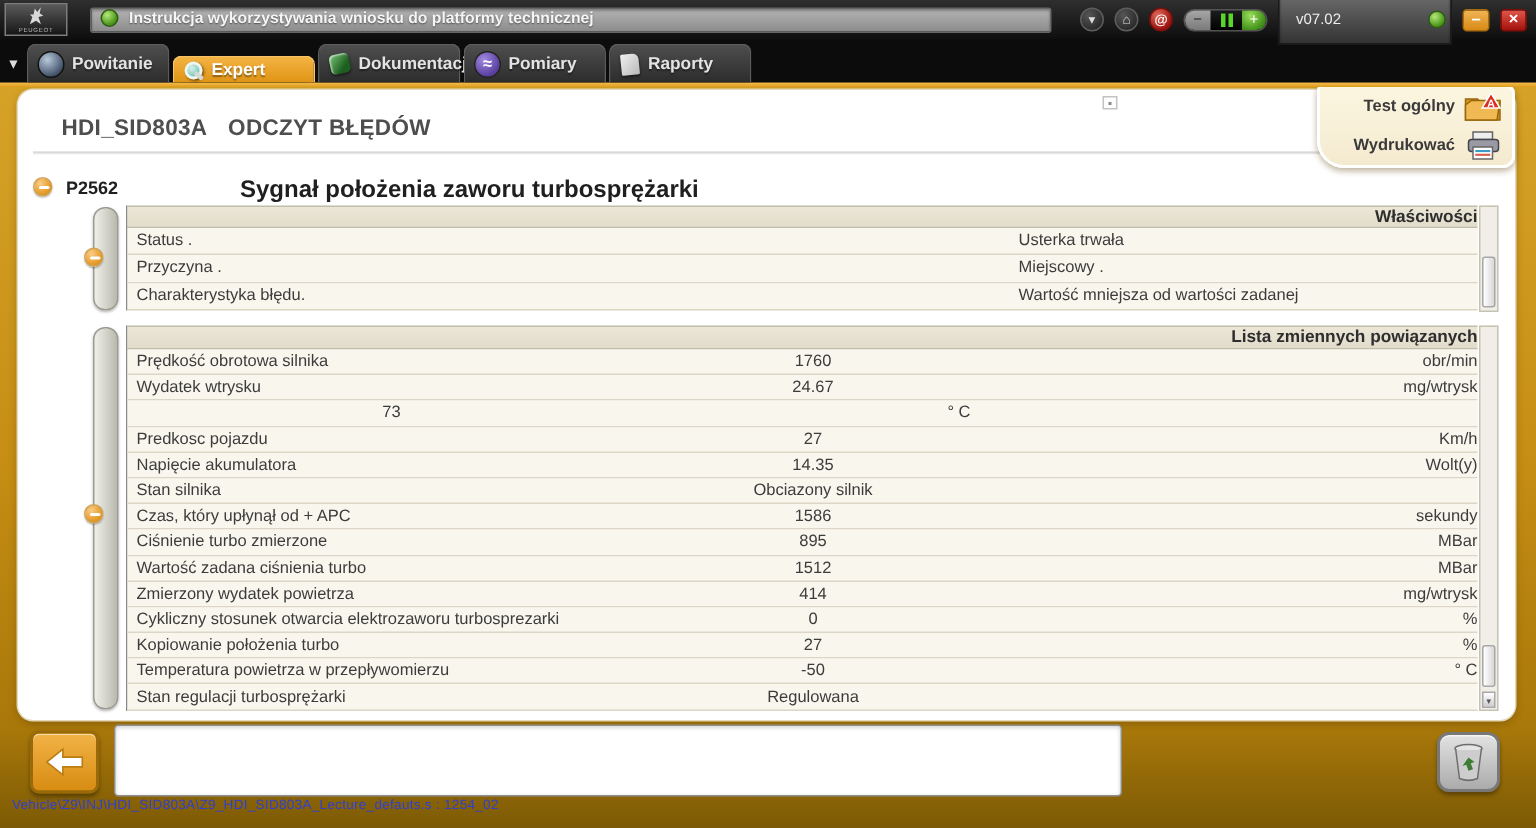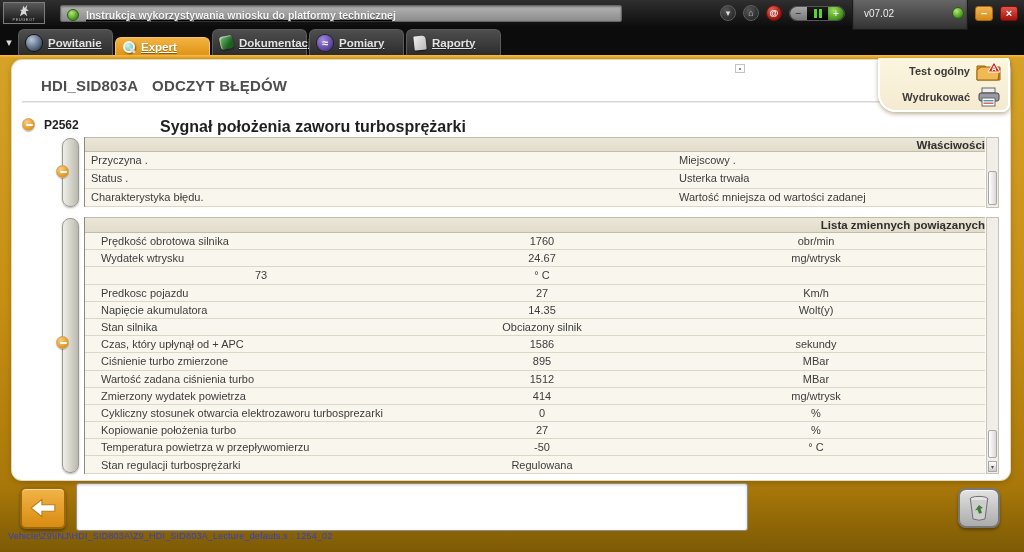--- a/index.html
+++ b/index.html
@@ -6,23 +6,23 @@
   html,body{width:1024px;height:552px;overflow:hidden;}
   body{position:relative;font-family:"Liberation Sans",sans-serif;
        background:linear-gradient(180deg,#d9a72c 0%,#c68e14 55%,#a9780a 88%,#7c5a05 100%);}
 
   
   .topbar{position:absolute;top:0;left:0;width:1024px;height:26px;z-index:9;
           background:linear-gradient(180deg,#2f2f2f,#0e0e0e);display:flex;align-items:center;}
   .logo{width:42px;height:22px;margin:2px 3px;background:linear-gradient(180deg,#5a5a5a,#161616);
         border:1px solid #7d7d7d;display:flex;flex-direction:column;align-items:center;justify-content:center;}
   .logo .ltxt{font-size:4px;color:#bbb;letter-spacing:.5px;}
-  .instrbar{height:17px;width:562px;margin-left:12px;border-radius:2px;
+  .instrbar{height:17px;width:641px;margin-left:12px;border-radius:2px;
             background:linear-gradient(180deg,#b3b3b3,#8c8c8c);border:1px solid #666;
-            display:flex;align-items:flex-end;padding:0 6px;box-shadow:inset 0 1px 2px rgba(0,0,0,.35);text-decoration:underline;}
+            display:flex;align-items:flex-start;padding:0 6px;box-shadow:inset 0 1px 2px rgba(0,0,0,.35);}
   .greenball{width:12px;height:12px;border-radius:50%;flex:0 0 auto;
              background:radial-gradient(circle at 35% 30%,#b5e87a,#4d9a1d 65%,#2f6b10);border:1px solid #2e5c10;}
   .instrtext{font-size:10.5px;color:#f5f5f5;font-weight:bold;margin-left:7px;text-shadow:0 1px 1px rgba(0,0,0,.5);white-space:nowrap;}
   .tb-icons{position:absolute;right:6px;top:0;height:26px;display:flex;align-items:center;gap:7px;}
   .circ{width:16px;height:16px;border-radius:50%;display:flex;align-items:center;justify-content:center;
         background:radial-gradient(circle at 35% 30%,#555,#1c1c1c);border:1px solid #5e5e5e;
         color:#ddd;font-size:9px;line-height:1;cursor:pointer;}
   .circ.red{background:radial-gradient(circle at 35% 30%,#e06a5a,#9c1410 70%);border-color:#7a0f0c;color:#fff;font-weight:bold;}
   .volume{width:56px;height:15px;border-radius:8px;display:flex;align-items:center;overflow:hidden;
           background:linear-gradient(180deg,#1d1d1d,#000);border:1px solid #555;}
@@ -41,21 +41,21 @@
   .closeb{background:linear-gradient(180deg,#e0564a,#a3120c);border:1px solid #7c0d08;}
 
   
   .tabbar{position:absolute;top:26px;left:0;width:1024px;height:29px;background:#0c0c0c;z-index:8;
           display:flex;align-items:flex-end;}
   .tab-chevron{width:18px;height:26px;color:#ddd;font-size:11px;display:flex;align-items:center;justify-content:center;cursor:pointer;}
   .tab{width:95px;height:26px;margin-right:2px;border-radius:6px 6px 0 0;cursor:pointer;
        background:linear-gradient(180deg,#4e4e4e,#2c2c2c);border:1px solid #5c5c5c;border-bottom:none;
        display:flex;align-items:center;padding-left:7px;gap:6px;}
   .tab.active{background:linear-gradient(180deg,#f4b344,#df9414);border-color:#f7c467;height:18px;}
-  .tab-label{font-size:11.5px;font-weight:bold;color:#e3e3e3;text-shadow:0 1px 1px rgba(0,0,0,.4);white-space:nowrap;text-decoration:underline;}
+  .tab-label{font-size:11.5px;font-weight:bold;color:#e3e3e3;text-shadow:0 1px 1px rgba(0,0,0,.4);white-space:nowrap;}
   .tab.active .tab-label{color:#fff;}
   .tab-icon{width:16px;height:16px;flex:0 0 auto;display:flex;align-items:center;justify-content:center;position:relative;}
   .icon-globe{border-radius:50%;background:radial-gradient(circle at 35% 30%,#b9c9da,#45566f 70%,#222);box-shadow:0 0 0 1px #111;}
   .icon-magnifier{width:12px;height:12px;border:2px solid #eaf6f4;border-radius:50%;
                   background:radial-gradient(circle at 35% 30%,#d9f2ec,#57b7a8);box-shadow:1px 1px 2px rgba(0,0,0,.5);}
   .icon-magnifier::after{content:"";position:absolute;width:7px;height:3px;background:#d8d8d8;
                   right:-3px;bottom:-1px;transform:rotate(40deg);border-radius:2px;}
   .icon-book{width:13px;height:13px;border-radius:3px;transform:rotate(-12deg);
              background:linear-gradient(135deg,#7cc57a,#1c5f1e 70%);box-shadow:inset 1px 1px 1px rgba(255,255,255,.5),0 1px 2px rgba(0,0,0,.6);}
   .icon-waveform{border-radius:50%;background:radial-gradient(circle at 35% 30%,#a08ae0,#5b3fa0 70%);
@@ -106,23 +106,23 @@
   .thead{background:linear-gradient(180deg,#ece6d7,#e2dccb);border-top:1px solid #c2bcab;border-bottom:1px solid #c2bcab;
          text-align:right;font-size:11.5px;font-weight:bold;color:#2e2e2e;}
   #props .thead{height:15px;line-height:14px;}
   #vars .thead{height:16px;line-height:15px;}
   .prow{position:relative;height:18.3px;background:#f9f6ed;border-bottom:1px solid #dcd6c6;
         font-size:11px;color:#3c3c3c;line-height:17px;}
   .plabel{position:absolute;left:6px;}
   .pvalue{position:absolute;left:594px;}
   .vrow{display:grid;grid-template-columns:352px 210px 338px;align-items:center;height:17.2px;
         background:#f9f6ed;border-bottom:1px solid #dcd6c6;font-size:11px;color:#3c3c3c;}
-  .vlabel{padding-left:16px;white-space:nowrap;}
+  .vlabel{padding-left:6px;white-space:nowrap;}
   .vvalue{text-align:center;}
-  .vunit{text-align:center;}
+  .vunit{text-align:right;}
 
   
   .backbtn{position:absolute;left:20px;top:487px;width:46px;height:42px;z-index:3;cursor:pointer;
            background:linear-gradient(180deg,#f2b347,#d88c12);border:2px solid #9a6a08;border-radius:6px;
            box-shadow:inset 0 1px 0 rgba(255,255,255,.5),0 2px 3px rgba(0,0,0,.35);
            display:flex;align-items:center;justify-content:center;}
   .msgarea{position:absolute;left:76px;top:483px;width:672px;height:48px;z-index:3;background:#fff;
            border:1px solid #8f8f8f;border-radius:3px;box-shadow:inset 0 1px 3px rgba(0,0,0,.2);
            font-size:11px;color:#333;padding:4px 6px;}
   .trashbtn{position:absolute;left:958px;top:488px;width:42px;height:40px;z-index:3;cursor:pointer;
@@ -232,26 +232,26 @@
   <span class="faultcode">P2562</span>
   <span class="faultdesc">Sygnał położenia zaworu turbosprężarki</span>
 </div>
 
 <div class="pill" style="top:138px;height:69px;"></div>
 <span class="minus" style="left:56px;top:165px;z-index:4;"></span>
 <div class="dtable" id="props" style="top:137px;">
   <div class="thead">Właściwości</div>
   <div id="prows">
       <div class="prow">
+    <span class="plabel">Status .</span>
+    <span class="pvalue">Usterka trwała</span>
+  </div>
+      <div class="prow">
     <span class="plabel">Przyczyna .</span>
     <span class="pvalue">Miejscowy .</span>
-  </div>
-      <div class="prow">
-    <span class="plabel">Status .</span>
-    <span class="pvalue">Usterka trwała</span>
   </div>
       <div class="prow">
     <span class="plabel">Charakterystyka błędu.</span>
     <span class="pvalue">Wartość mniejsza od wartości zadanej</span>
   </div>
     </div>
 </div>
 <div class="scroll" style="top:137px;height:71px;">
   <div class="thumb" style="top:33px;height:34px;"></div>
 </div>

